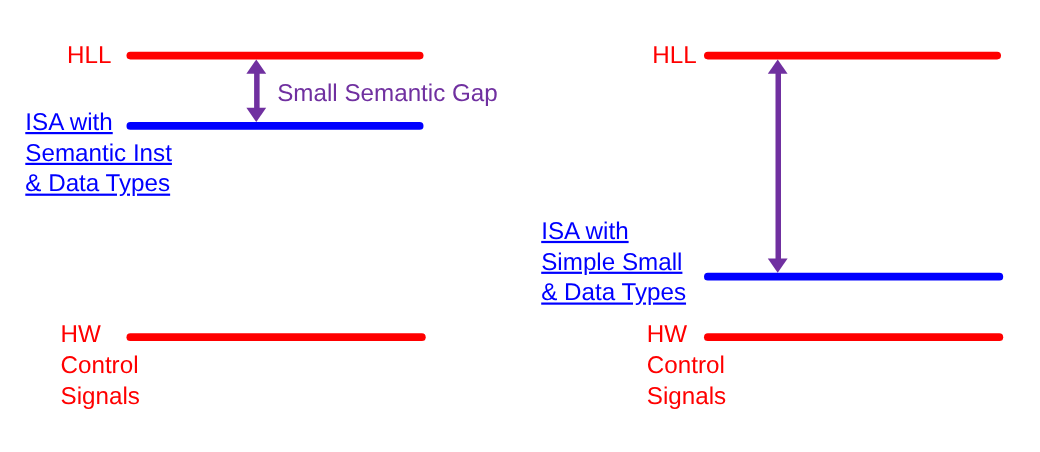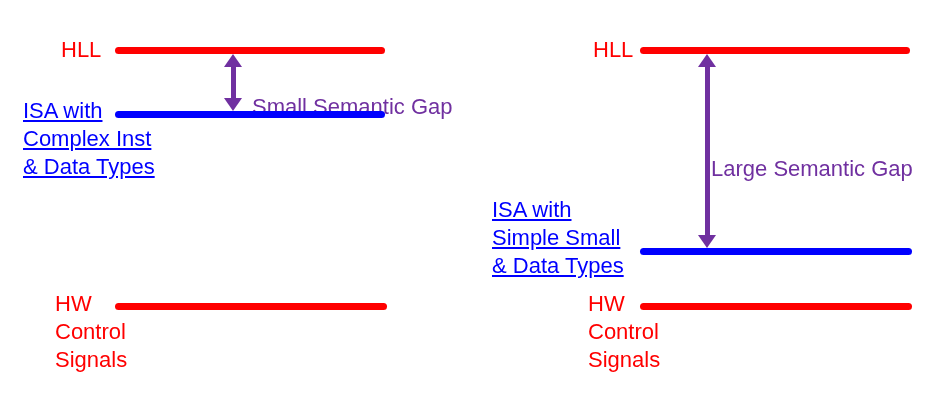--- a/index.html
+++ b/index.html
@@ -16,21 +16,21 @@
     overflow: hidden;
   }
   .label {
     position: absolute;
     font-size: 22px;
     line-height: 28px;
     white-space: nowrap;
   }
   .red-text    { color: var(--red); }
   .blue-text   { color: var(--blue); text-decoration: underline; }
-  .purple-text { color: var(--purple); margin-top: 22px; }
+  .purple-text { color: var(--purple); }
 
   .bar {
     position: absolute;
     height: 7px;
     border-radius: 3.5px;
   }
   .bar.red  { background: var(--red); }
   .bar.blue { background: var(--blue); }
 
   .varrow {
@@ -75,21 +75,21 @@
     <div class="shaft"></div>
     <div class="head-down"></div>
   </div>
 
   <div class="label purple-text" style="left:252px; top:71px;">Small Semantic Gap</div>
 
   <div class="bar blue" style="left:115px; top:111px; width:270px;"></div>
 
   <div class="label blue-text" style="left:23px; top:97px;">
     <div>ISA with</div>
-    <div>Complex Inst</div>
+    <div>Semantic Inst</div>
     <div>&amp; Data Types</div>
   </div>
 
   <div class="label red-text" style="left:55px; top:290px;">
     <div>HW</div>
     <div>Control</div>
     <div>Signals</div>
   </div>
 
   <div class="bar red" style="left:115px; top:303px; width:272px;"></div>
@@ -97,21 +97,20 @@
   <div class="label red-text" style="left:593px; top:36px;">HLL</div>
 
   <div class="bar red" style="left:640px; top:47px; width:270px;"></div>
 
   <div class="varrow" style="left:698px; top:54px; height:194px;">
     <div class="head-up"></div>
     <div class="shaft"></div>
     <div class="head-down"></div>
   </div>
 
-  <div class="label purple-text" style="left:711px; top:133px;">Large Semantic Gap</div>
 
   <div class="label blue-text" style="left:492px; top:196px;">
     <div>ISA with</div>
     <div>Simple Small</div>
     <div>&amp; Data Types</div>
   </div>
 
   <div class="bar blue" style="left:640px; top:248px; width:272px;"></div>
 
   <div class="label red-text" style="left:588px; top:290px;">

